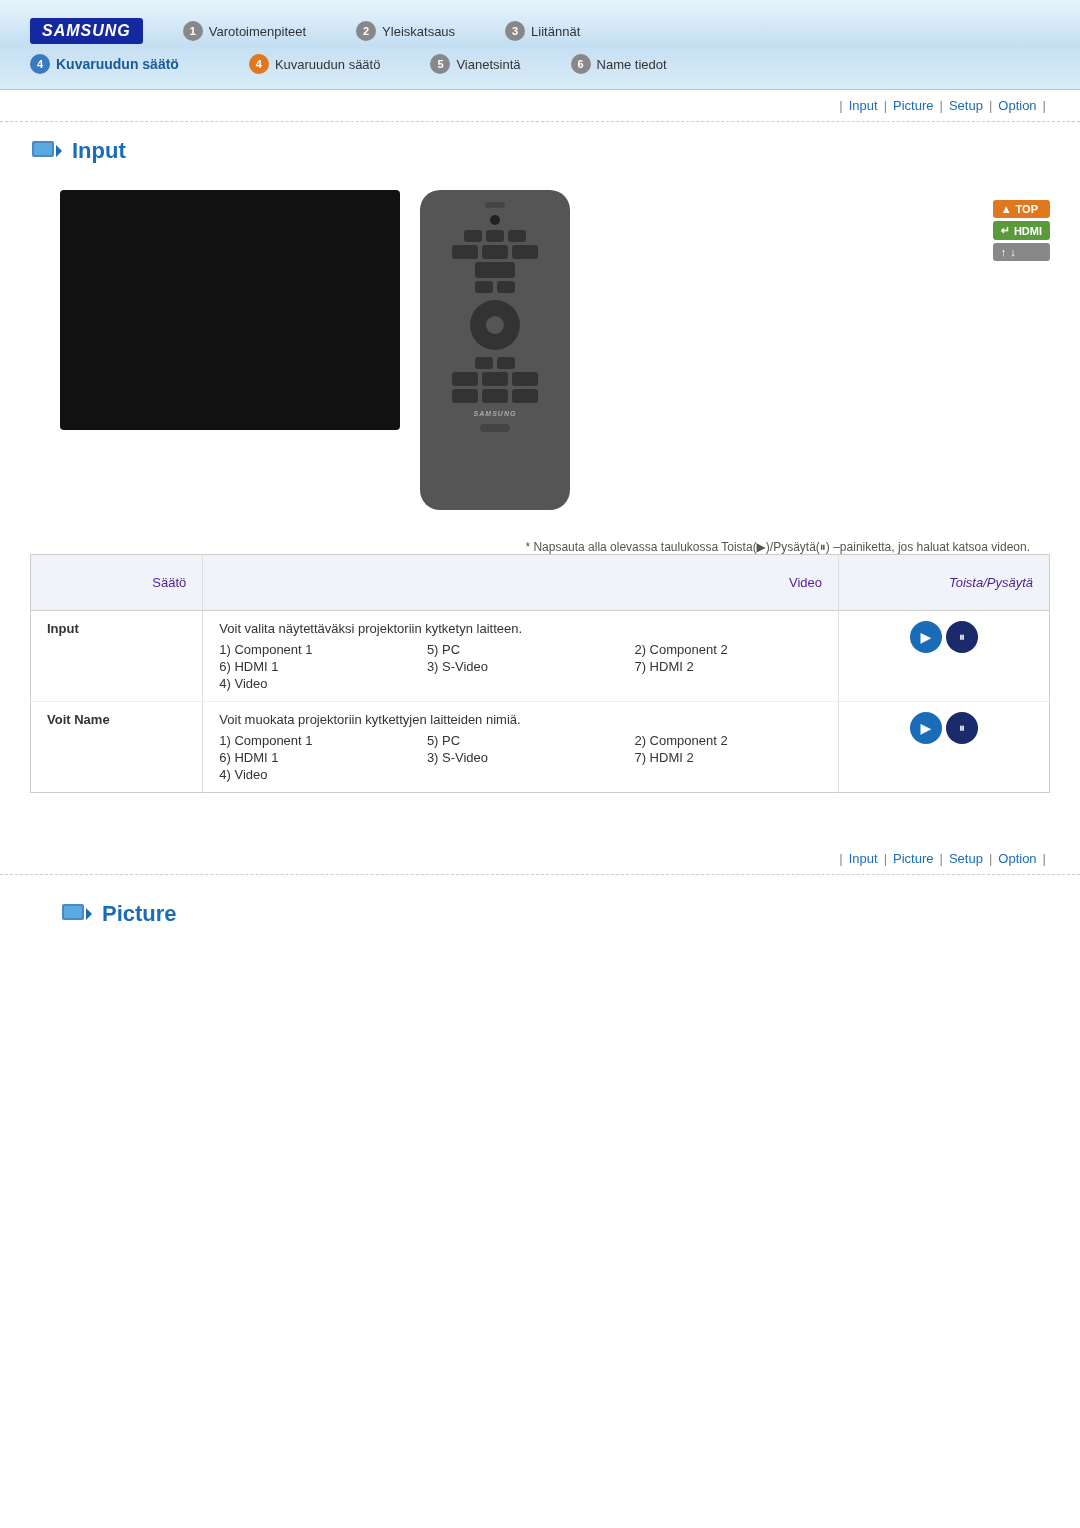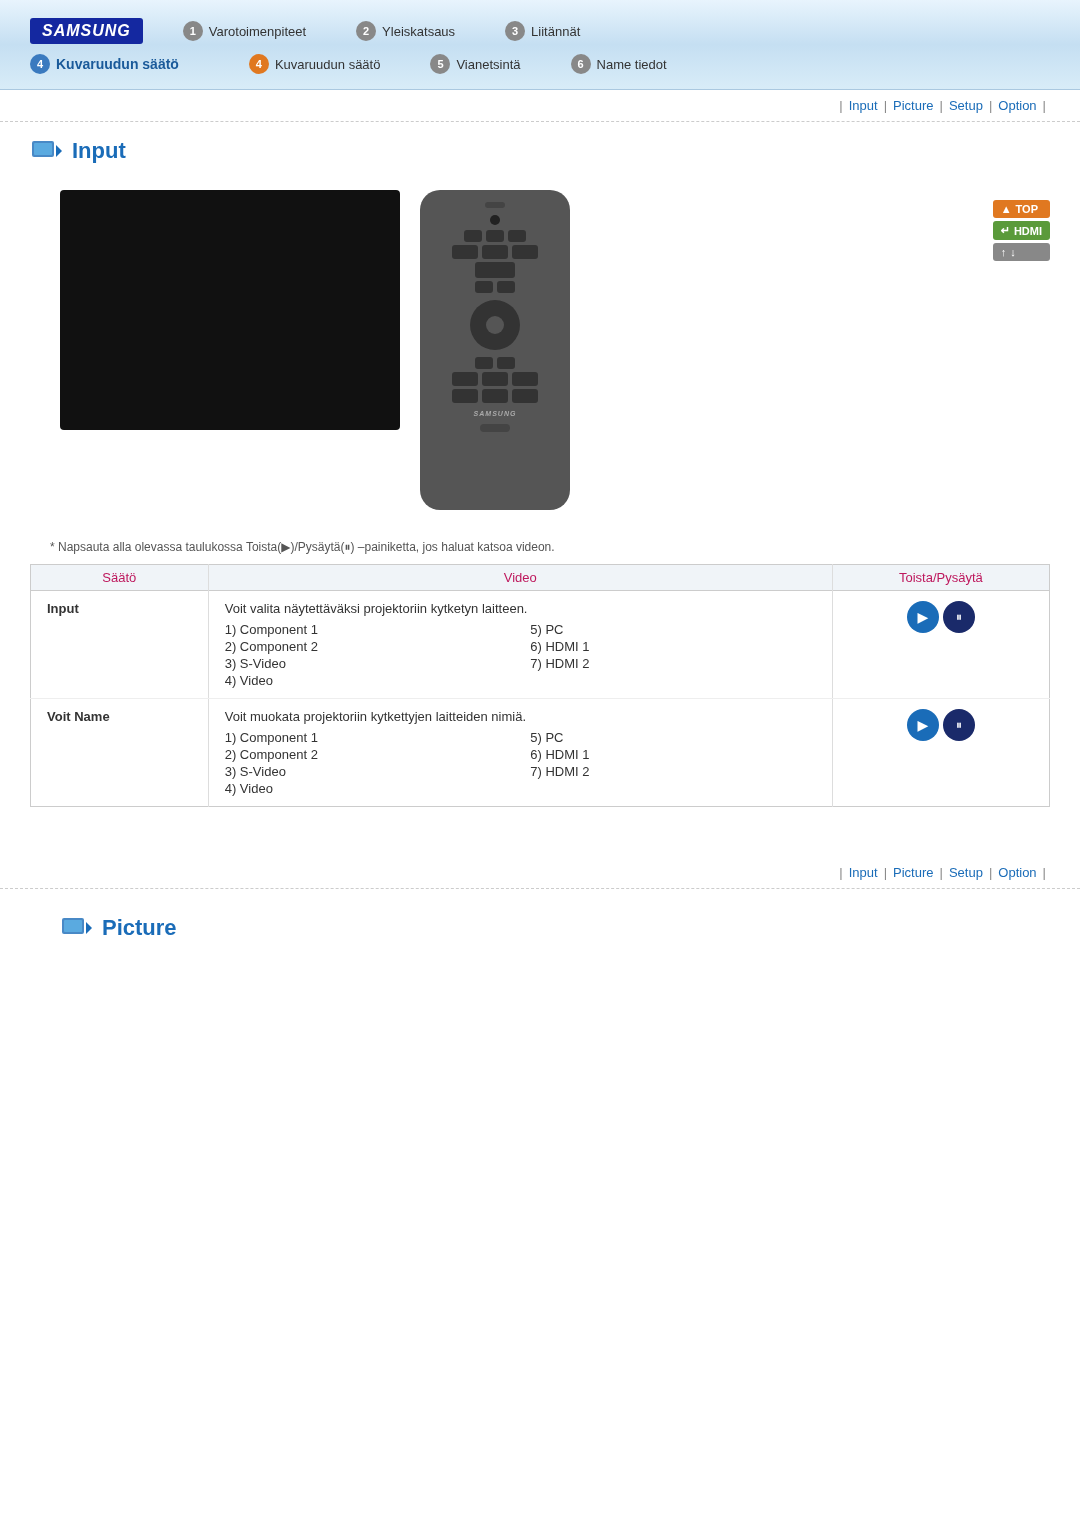--- a/index.html
+++ b/index.html
@@ -235,67 +235,66 @@
       color: #fff;
       cursor: pointer;
       text-decoration: none;
     }
     .btn-orange { background: #e07820; }
     .btn-green { background: #5a9a3a; }
     .btn-gray { background: #888; }
 
     
     .hint-text {
-      text-align: left;
+      text-align: right;
       font-size: 12px;
       color: #555;
-      margin-bottom: 10px;
       padding: 0 20px;
     }
 
     
     .data-table {
       width: 100%;
       border-collapse: collapse;
       border: 1px solid #ccc;
       margin: 0;
       font-size: 13px;
     }
     .data-table thead tr {
       background: #f0f4f8;
       border-bottom: 1px solid #ccc;
     }
     .data-table th {
-      padding: 5px 16px;
+      padding: 20px 16px;
       font-weight: normal;
-      color: #be185d;
-      text-align: center;
+      color: #4c1d95;
+      text-align: right;
       border-right: 1px solid #ddd;
     }
-    .data-table th:last-child { border-right: none; }
+    .data-table th:last-child { border-right: none; font-style: italic; }
     .data-table td {
       padding: 10px 16px;
       vertical-align: top;
       border-right: 1px solid #ddd;
       border-bottom: 1px solid #eee;
       color: #333;
     }
     .data-table td:last-child { border-right: none; }
     .data-table tr:last-child td { border-bottom: none; }
 
     .row-label {
       font-weight: bold;
       color: #333;
       white-space: nowrap;
       min-width: 80px;
     }
 
     .list-items {
       display: grid;
-      grid-template-columns: 1fr 1fr;
+      grid-template-columns: 1fr 1fr 1fr;
       gap: 2px 20px;
       margin-top: 6px;
     }
     .list-item-text {
       color: #333;
       font-size: 13px;
     }
 
     
     .play-pause-icons {

